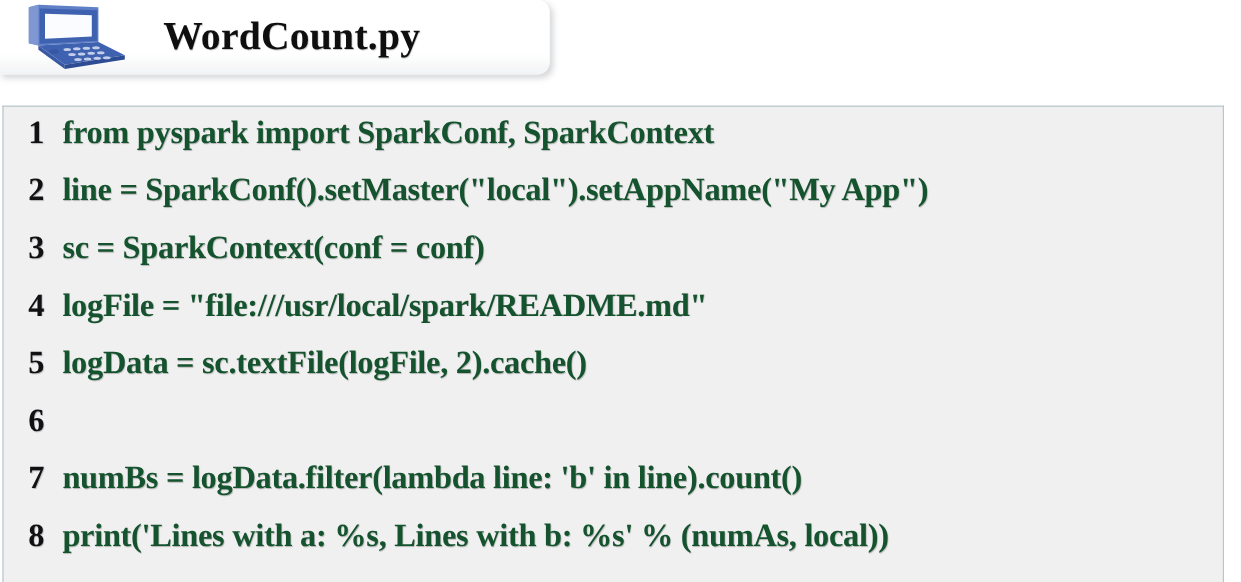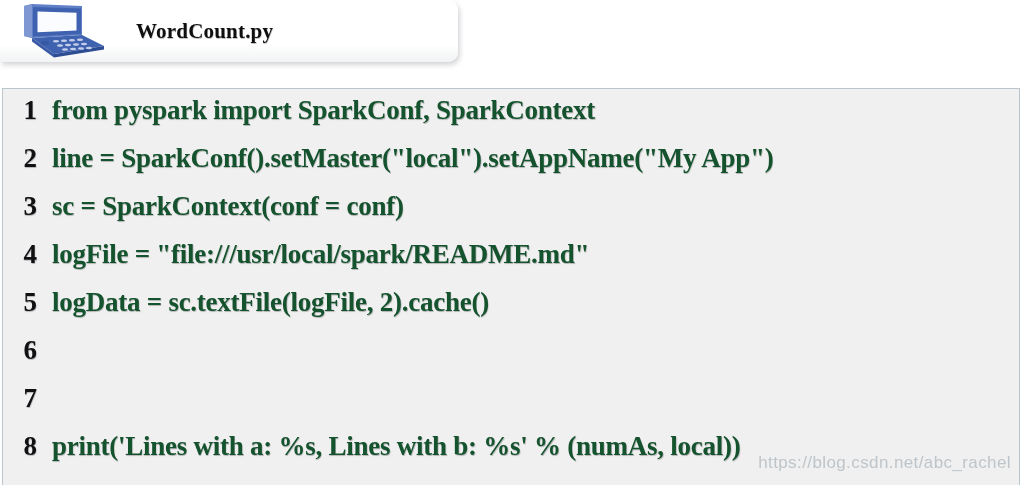--- a/index.html
+++ b/index.html
@@ -45,21 +45,21 @@
     z-index: 2;
     width: 96px;
     height: 58px;
     margin-left: 12px;
     flex: 0 0 auto;
   }
 
   #title-text {
     position: relative;
     z-index: 2;
-    font-size: 21px;
+    font-size: 33px;
     font-weight: bold;
     color: #100f10;
     letter-spacing: 0.2px;
     margin-left: 28px;
     white-space: nowrap;
     text-shadow: 0.5px 0.5px 0.6px rgba(90,90,95,0.35);
   }
 
   
   #code-box {
@@ -187,20 +187,20 @@
       </div>
       <div class="code-line">
         <span class="line-number">5</span>
         <span class="line-code">logData = sc.textFile(logFile, 2).cache()</span>
       </div>
       <div class="code-line">
         <span class="line-number">6</span>
       </div>
       <div class="code-line">
         <span class="line-number">7</span>
+        <span class="line-code">numBs = logData.filter(lambda line: 'b' in line).count()</span>
       </div>
       <div class="code-line">
         <span class="line-number">8</span>
         <span class="line-code">print('Lines with a: %s, Lines with b: %s' % (numAs, local))</span>
       </div>
     </div>
-  <div id="watermark">https://blog.csdn.net/abc_rachel</div>
 </div>
 
 </body></html>

